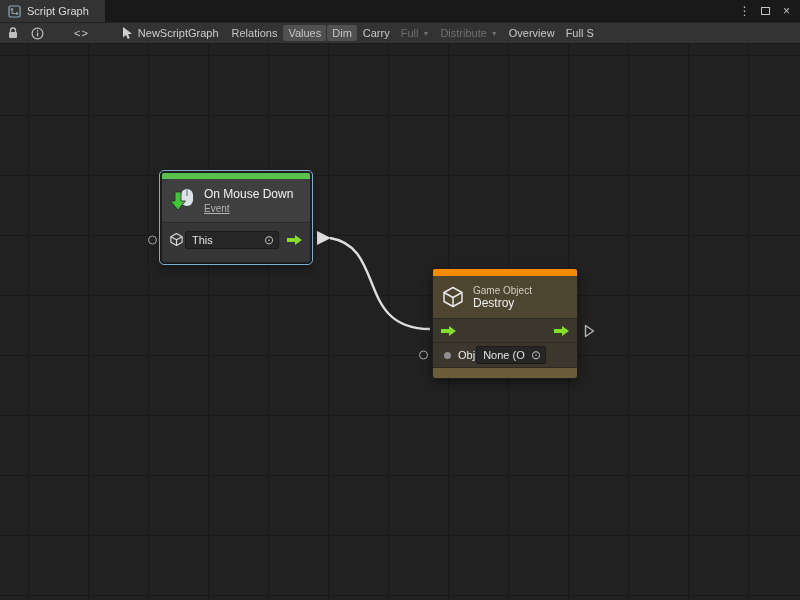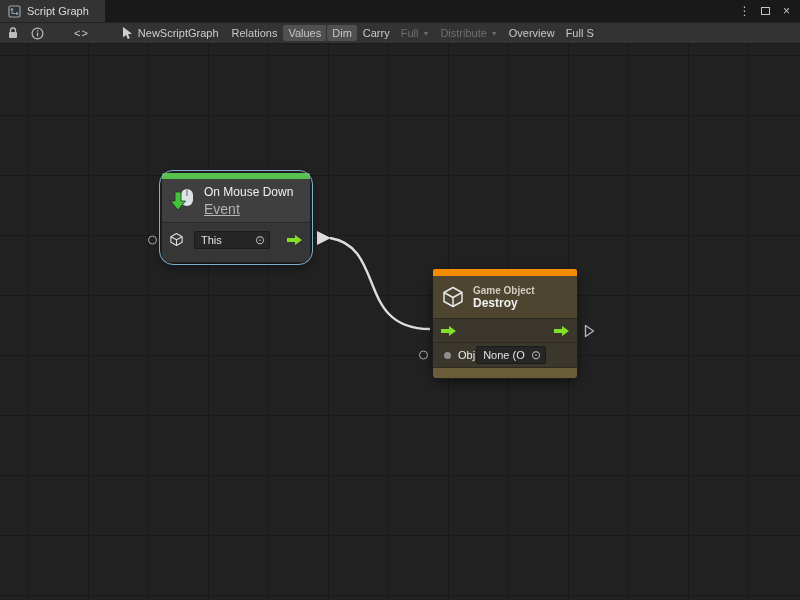--- a/index.html
+++ b/index.html
@@ -40,45 +40,45 @@
 
   
   .canvas { position:absolute; left:0; top:44px; width:800px; height:556px;
             background-color:#212121;
             background-image: linear-gradient(#191919 1px, transparent 1px),
                               linear-gradient(90deg, #191919 1px, transparent 1px);
             background-size:60px 60px; background-position:28px 11px; overflow:hidden; }
   .wires { position:absolute; left:0; top:0; pointer-events:none; }
 
   
-  .node { position:absolute; border:1px solid #1d1d1d; border-radius:12px;
+  .node { position:absolute; border:1px solid #1d1d1d; border-radius:3px;
           box-shadow:0 4px 10px rgba(0,0,0,0.45); font-size:11px; }
   .node-event { left:161px; top:128px; width:150px; background:#373737;
                 outline:1px solid #7fafce; outline-offset:1px; }
   .strip { height:6px; border-radius:2px 2px 0 0; }
   .n-header { display:flex; align-items:center; gap:8px; padding:0 8px; background:#3f3f3f; height:43px; }
   .titles { display:flex; flex-direction:column; justify-content:center; }
   .n-title { font-size:12px; color:#f0f0f0; }
-  .n-sub { font-size:14px; color:#b3b3b3; margin-top:2px;text-decoration:underline; }
-  .n-body { position:relative; display:flex; align-items:center; gap:10px; height:34px;
+  .n-sub { font-size:10px; color:#b3b3b3; margin-top:2px;text-decoration:underline; }
+  .n-body { position:relative; display:flex; align-items:center; gap:1px; height:34px;
             background:#363636; border-top:1px solid #292929; padding:13px 7px; }
   .n-footer { height:6px; background:#363636; border-radius:0 0 3px 3px; }
   .port-circle { position:absolute; left:-14px; top:50%; transform:translateY(-50%);
                  width:9px; height:9px; border:1px solid #a6a6a6; border-radius:50%; }
   .field { display:flex; align-items:center; justify-content:space-between; height:18px;
            background:#262626; border:1px solid #1b1b1b; border-radius:2px;
            padding:0 4px 0 6px; color:#e2e2e2; }
   .field.grow { flex:1; }
   .target-glyph { color:#bdbdbd; font-size:12px; line-height:1; margin-left:4px; }
   .flow { display:inline-flex; }
   .n-body .flow.out { margin-left:6px; }
 
   .node-destroy { left:432px; top:224px; width:146px; background:#3b372c; }
   .strip-destroy { height:7px; }
-  .destroy-header { display:flex; align-items:center; gap:8px; padding:0 8px; background:#4e4531; height:42px;font-weight:bold; }
+  .destroy-header { display:flex; align-items:center; gap:8px; padding:0 8px; background:#4e4531; height:42px; }
   .n-cat { font-size:10px; color:#d2ccc0; }
   .d-row { position:relative; display:flex; align-items:center; height:24px; padding:0 7px;
            border-top:1px solid #2d2a21; background:#3b372c; }
   .d-row.row2 { height:25px; }
   .spacer { flex:1; }
   .dot { width:7px; height:7px; border-radius:50%; background:#8f8f8f; margin-left:4px; }
   .obj-label { margin-left:7px; color:#ececec; }
   .field.small { width:70px; margin-left:1px; }
   .out-triangle { position:absolute; right:-18px; top:50%; transform:translateY(-50%); display:inline-flex; }
   .n-footer-destroy { height:11px; background:#6b5c3a; border-top:1px solid #2d2a21; border-radius:0 0 3px 3px; }

